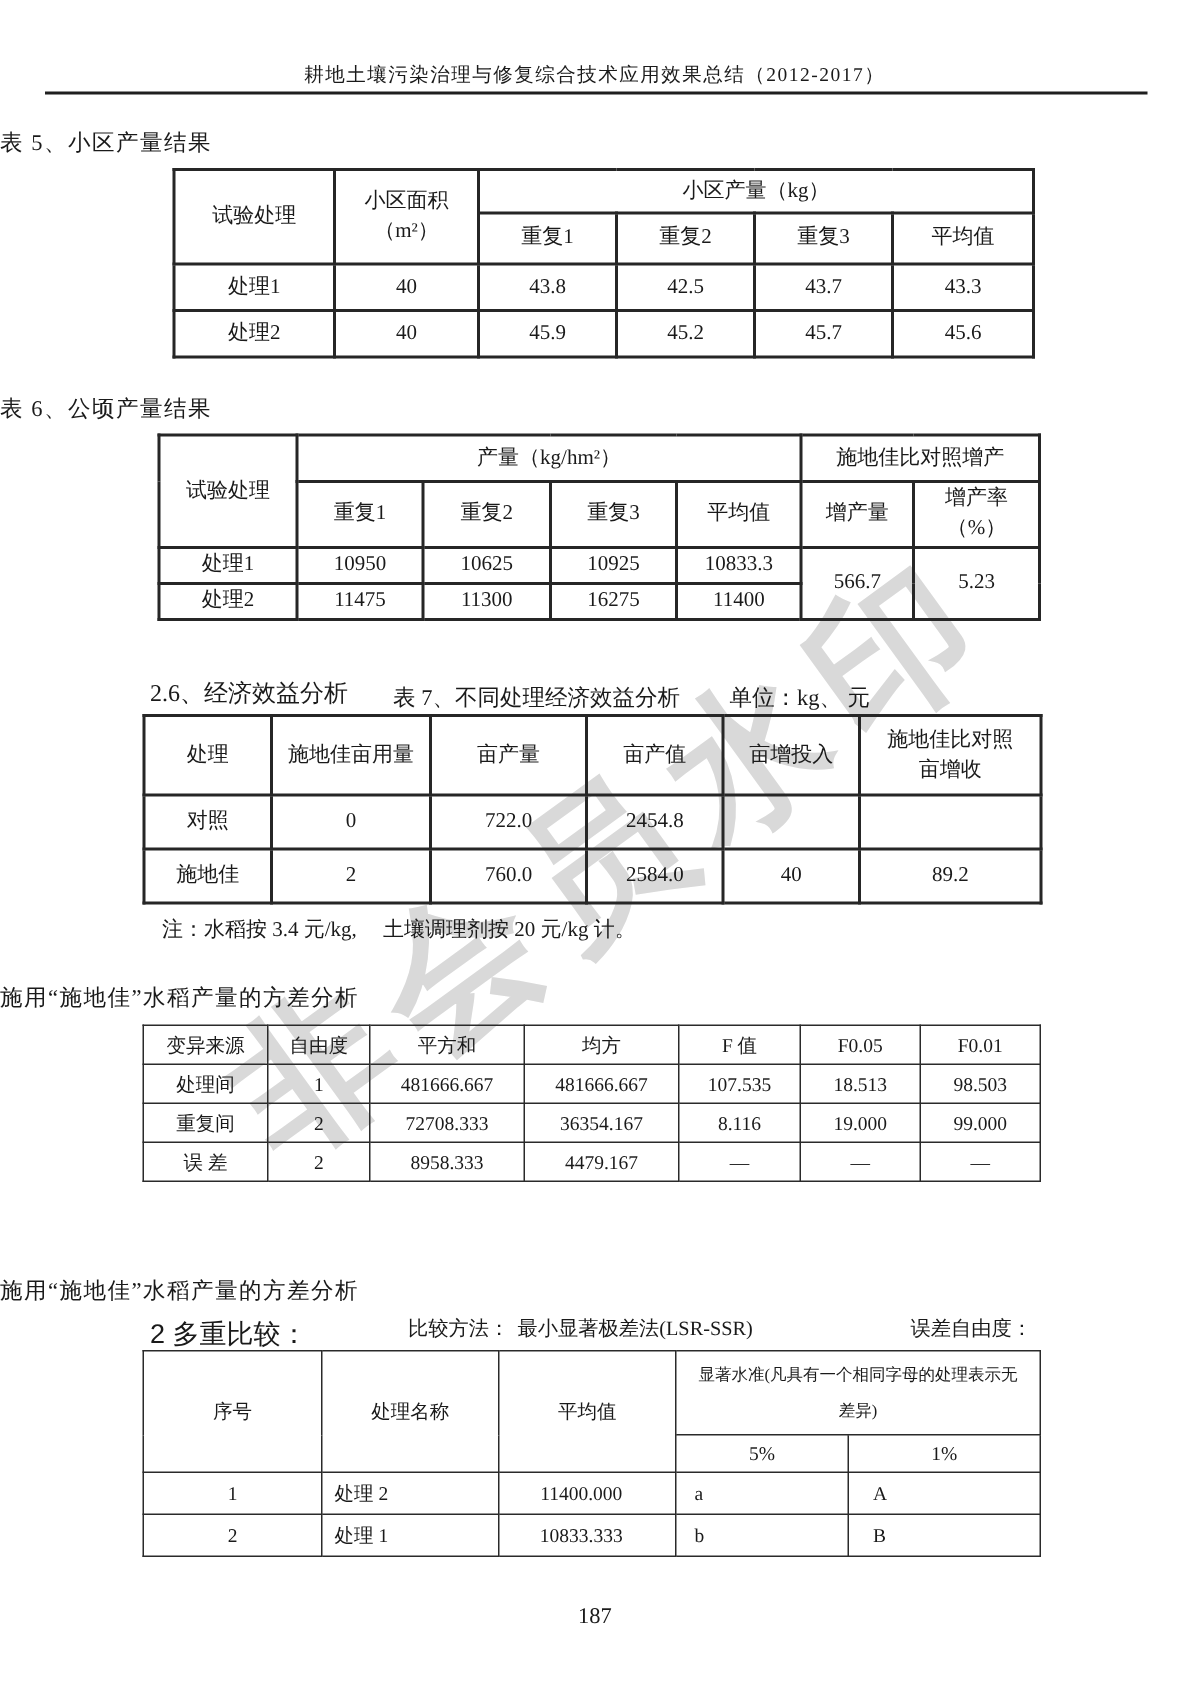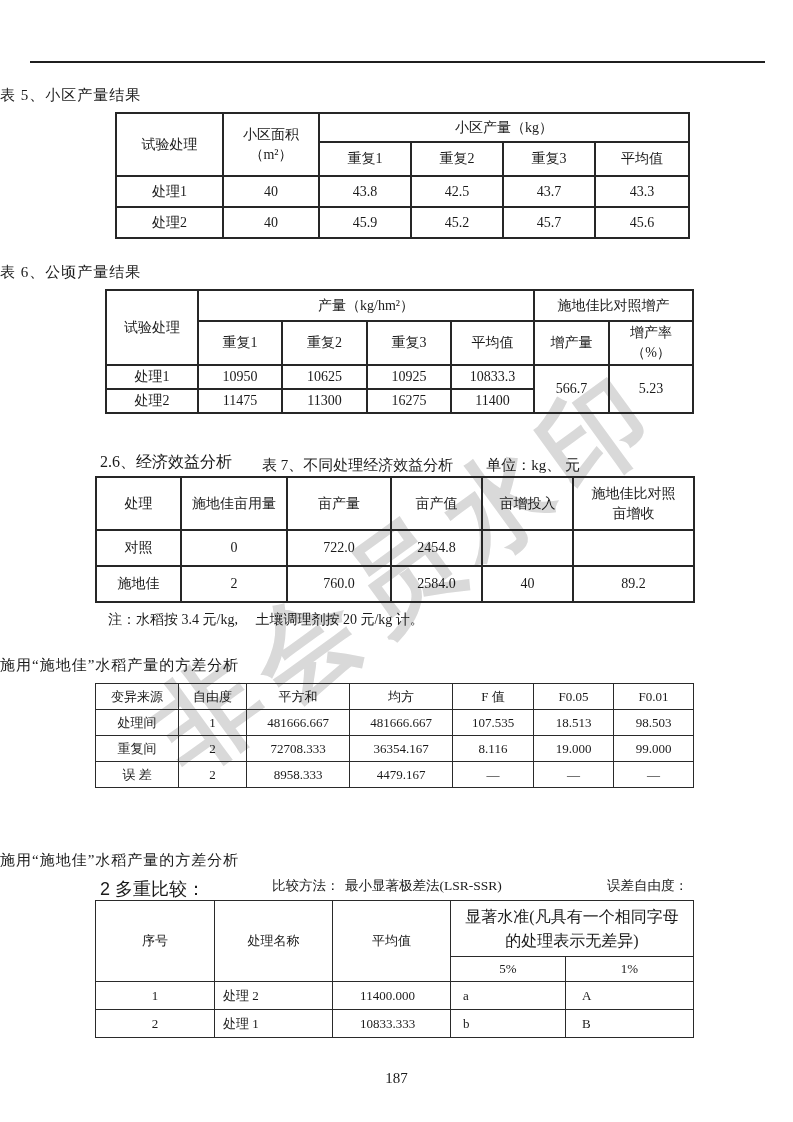--- a/index.html
+++ b/index.html
@@ -52,37 +52,38 @@
   .t7 .dr{height:36px;}
 
   .anova{left:95px;top:683px;width:598px;}
   .anova .h1{height:26px;}
   .anova .dr{height:26px;}
 
   .mc{left:95px;top:900px;width:598px;}
   .mc .h1{height:56px;}
   .mc .h2{height:25px;}
   .mc .dr{height:28px;}
-  .mc .sig-cell{padding:2px 10px;line-height:24px;font-size:16px;}
+  .mc .sig-cell{padding:2px 10px;line-height:24px;font-size:11px;}
   .al{text-align:left !important;}
   .ar{text-align:center;}
   .pl8{padding-left:8px !important;}
   .pl12{padding-left:12px !important;}
   .pl16{padding-left:16px !important;}
   .pr10{padding-right:10px !important;}
   .two-line{line-height:22px;}
 </style>
 </head>
 <body>
 
 <div class="page">
 
   <div class="watermark" style="color: rgb(217, 217, 217);">非会员水印</div>
 
   <div class="layer">
+    <div class="hdr-title">耕地土壤污染治理与修复综合技术应用效果总结（2012-2017）</div>
     <div class="hdr-rule"></div>
 
     <div class="tbl-title t5t">表 5、小区产量结果</div>
     <table class="t t5">
       <colgroup>
           <col style="width:107px">
           <col style="width:96px">
           <col style="width:92px">
           <col style="width:92px">
           <col style="width:92px">

